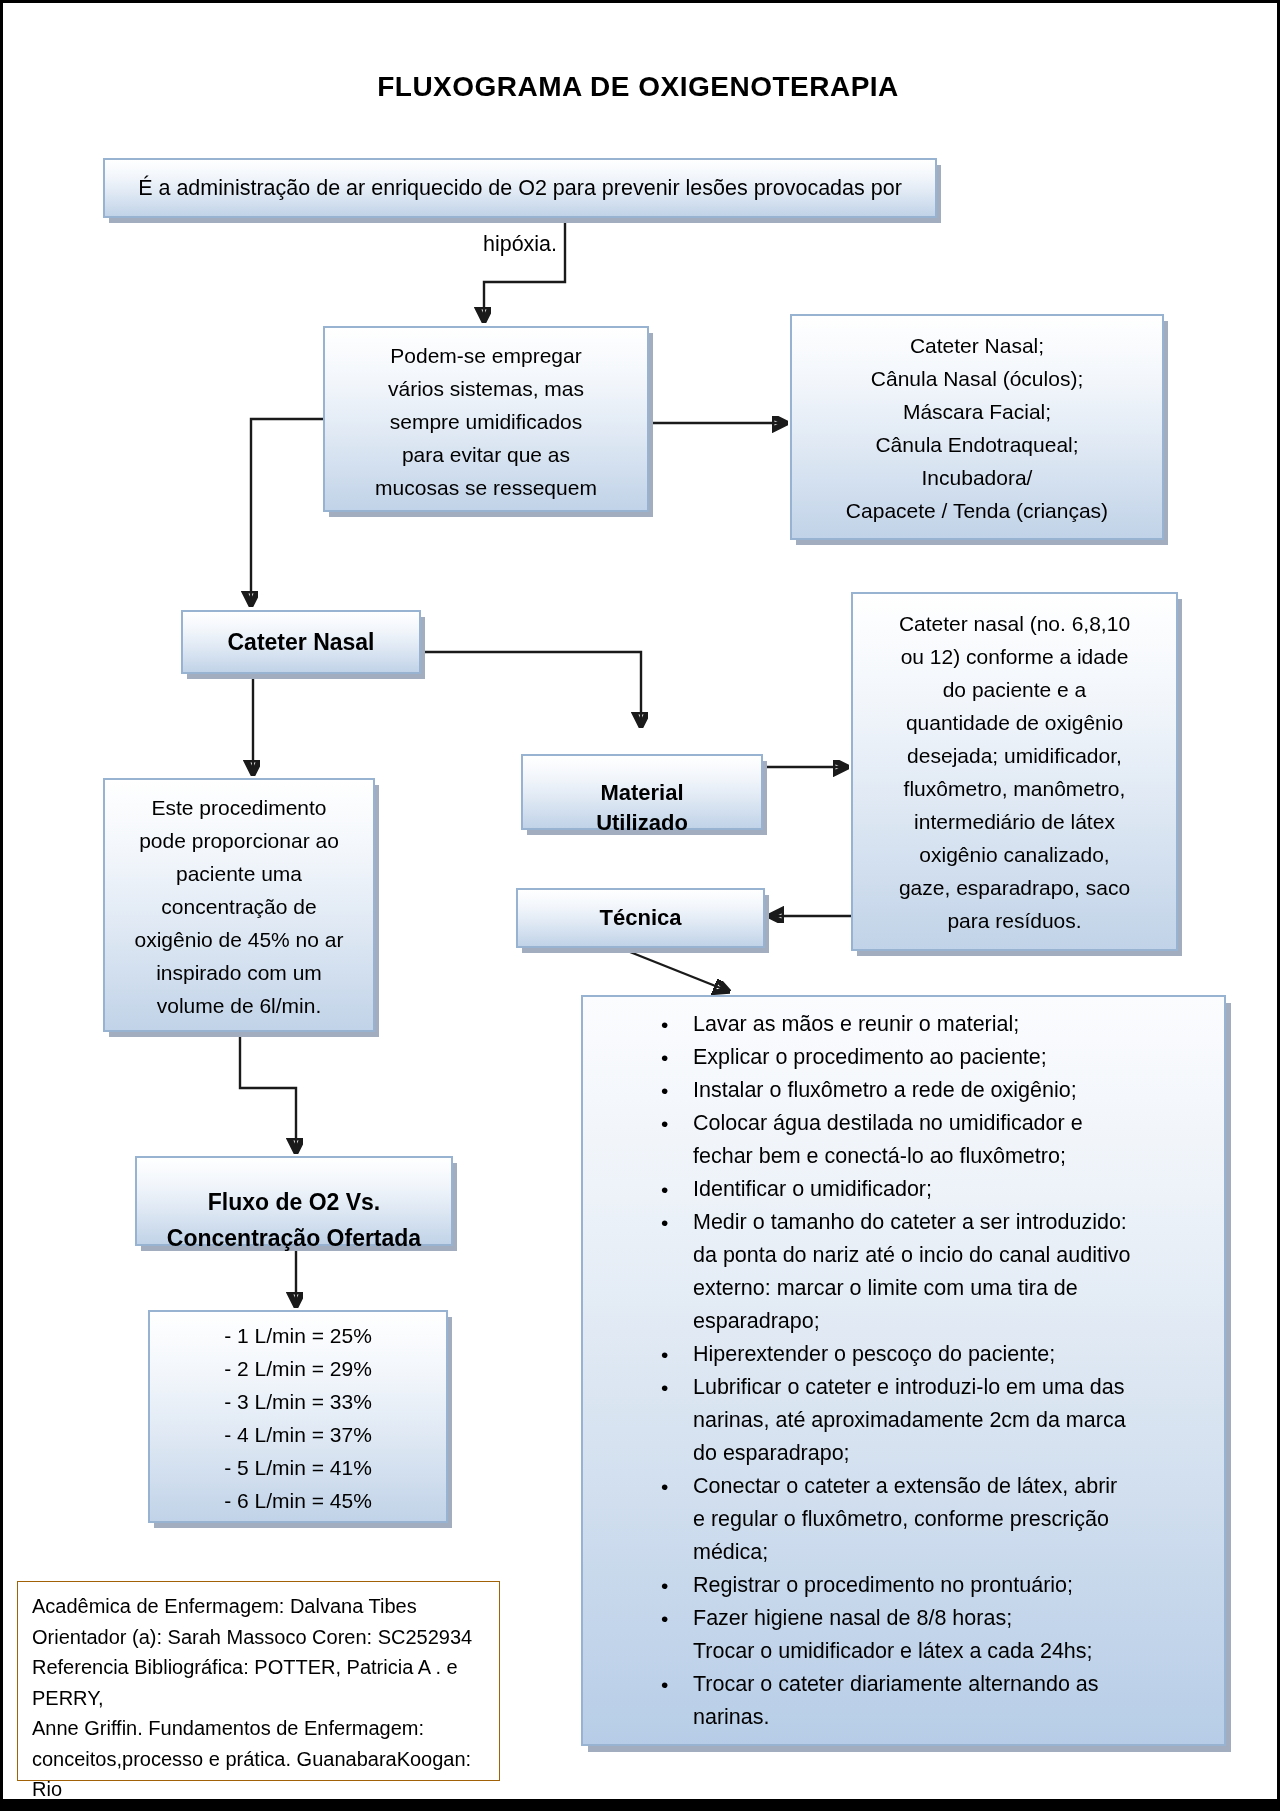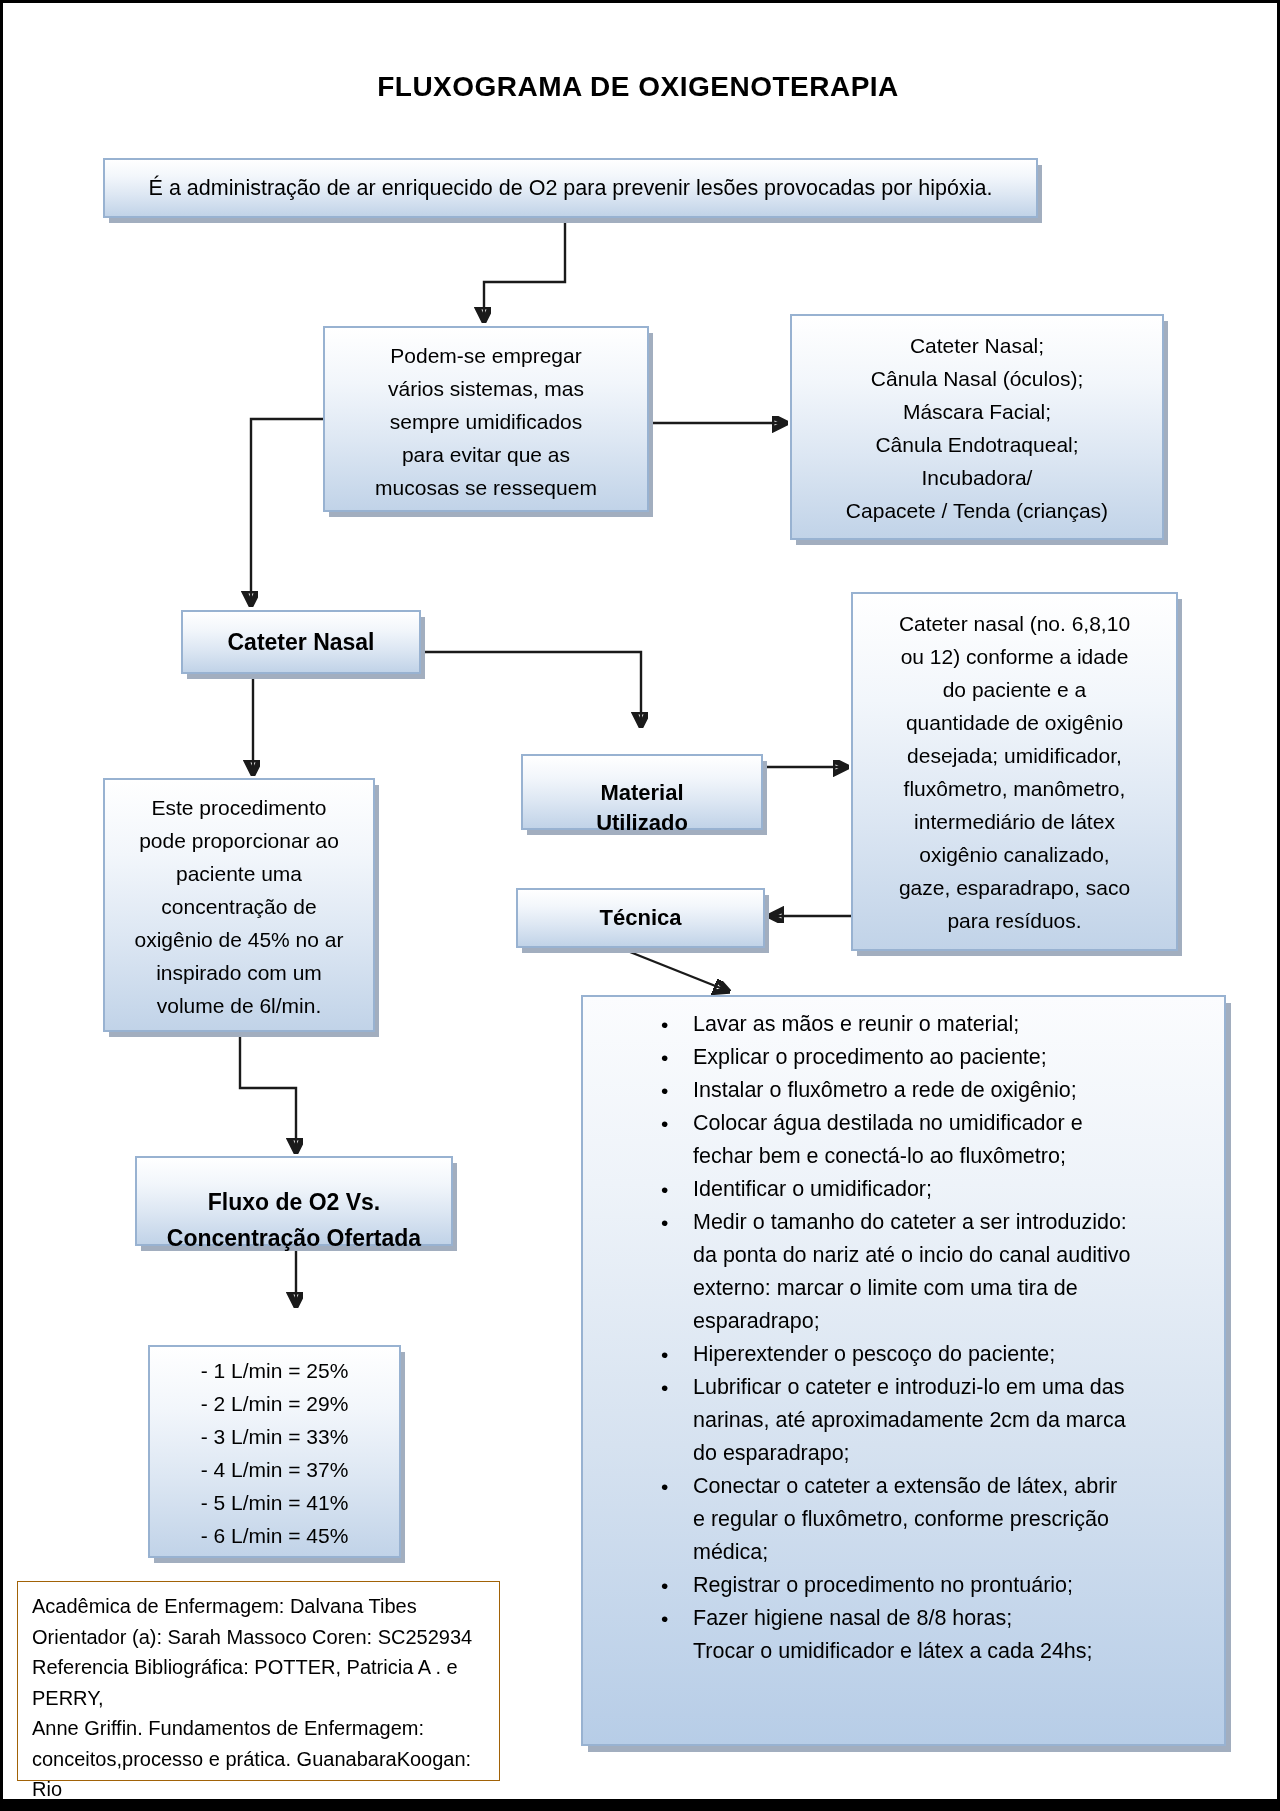--- a/index.html
+++ b/index.html
@@ -62,21 +62,21 @@
     <path d="M648,420 H783" marker-end="url(#ah)"></path>
     <path d="M372,649 H638 V723" marker-end="url(#ah)"></path>
     <path d="M760,764 H844" marker-end="url(#ah)"></path>
     <path d="M848,913 H767" marker-end="url(#ah)"></path>
     <path d="M622,947 L725,988" marker-end="url(#ah)"></path>
     <path d="M250,673 V771" marker-end="url(#ah)"></path>
     <path d="M237,1029 V1085 H293 V1149" marker-end="url(#ah)"></path>
     <path d="M293,1246 V1303" marker-end="url(#ah)"></path>
   </svg>
 
-  <div class="bluebox" style="left:100px;top:155px;width:935px;height:60px;line-height:56px;font-size:21.5px;">É a administração de ar enriquecido de O2 para prevenir lesões provocadas por hipóxia.</div>
+  <div class="bluebox" style="left:100px;top:155px;width:834px;height:60px;line-height:56px;font-size:21.5px;">É a administração de ar enriquecido de O2 para prevenir lesões provocadas por hipóxia.</div>
 
   <div class="bluebox" style="left:320px;top:323px;width:326px;height:186px;padding-top:11px;">Podem-se empregar
 vários sistemas, mas
 sempre umidificados
 para evitar que as
 mucosas se ressequem</div>
 
   <div class="bluebox" style="left:787px;top:311px;width:374px;height:226px;padding-top:13px;">Cateter Nasal;
 Cânula Nasal (óculos);
 Máscara Facial;
@@ -106,21 +106,21 @@
 concentração de
 oxigênio de 45% no ar
 inspirado com um
 volume de 6l/min.</div>
 
   <div class="bluebox bold" style="left:513px;top:885px;width:249px;height:60px;line-height:56px;font-size:22px;">Técnica</div>
 
   <div class="bluebox bold" style="left:132px;top:1153px;width:318px;height:90px;padding-top:26px;line-height:36px;font-size:23px;">Fluxo de O2 Vs.
 Concentração Ofertada</div>
 
-  <div class="bluebox" style="left:145px;top:1342px;width:253px;height:213px;padding-top:7px;">- 1 L/min = 25%
+  <div class="bluebox" style="left:145px;top:1307px;width:300px;height:213px;padding-top:7px;">- 1 L/min = 25%
 - 2 L/min = 29%
 - 3 L/min = 33%
 - 4 L/min = 37%
 - 5 L/min = 41%
 - 6 L/min = 45%</div>
 
   <div class="steps-box">
     <ul>
         <li>Lavar as mãos e reunir o material;</li>
         <li>Explicar o procedimento ao paciente;</li>
@@ -135,20 +135,22 @@
         <li>Hiperextender o pescoço do paciente;</li>
         <li>Lubrificar o cateter e introduzi-lo em uma das
 narinas, até aproximadamente 2cm da marca
 do esparadrapo;</li>
         <li>Conectar o cateter a extensão de látex, abrir
 e regular o fluxômetro, conforme prescrição
 médica;</li>
         <li>Registrar o procedimento no prontuário;</li>
         <li>Fazer higiene nasal de 8/8 horas;
 Trocar o umidificador e látex a cada 24hs;</li>
+        <li>Trocar o cateter diariamente alternando as
+narinas.</li>
       </ul>
   </div>
 
   <div class="whitebox" style="left:14px;top:1578px;width:483px;height:200px;padding:9px 14px;font-size:20px;line-height:30.5px;">Acadêmica de Enfermagem: Dalvana Tibes
 Orientador (a): Sarah Massoco Coren: SC252934
 Referencia Bibliográfica: POTTER, Patricia A . e PERRY,
 Anne Griffin. Fundamentos de Enfermagem:
 conceitos,processo e prática. GuanabaraKoogan: Rio
 de Janeiro, 1997.</div>
 

